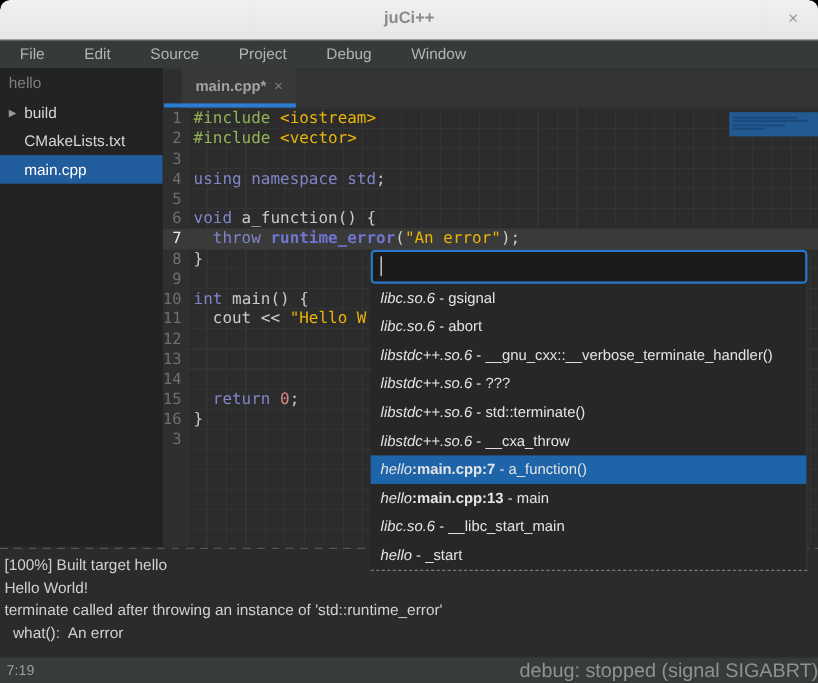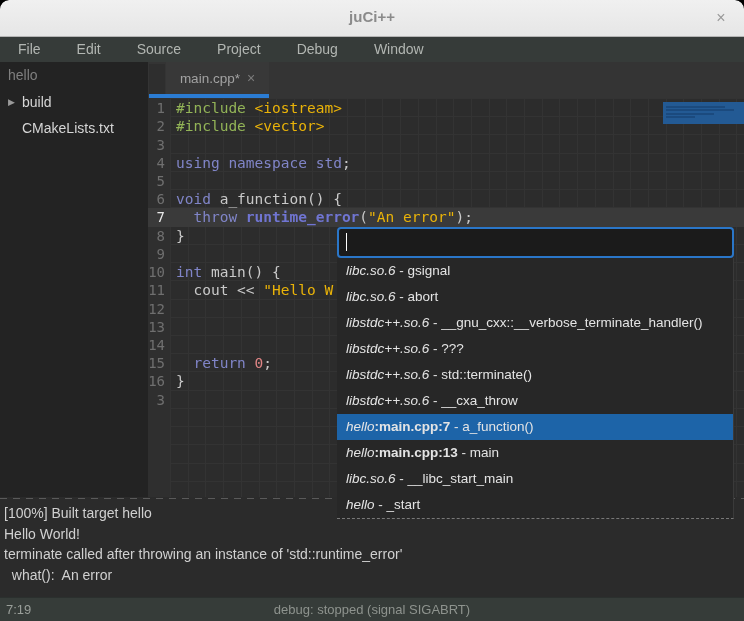--- a/index.html
+++ b/index.html
@@ -20,21 +20,21 @@
   .project-label{height:27px;line-height:27px;padding-left:8px;font-size:14px;color:#7f7f7f;}
   .tree-row{height:26px;line-height:26px;font-size:14px;color:#d6d6d6;position:relative;}
   .tree-row .expander{position:absolute;left:8px;top:0;font-size:9px;color:#9a9a9a;}
   .tree-row .tree-label{position:absolute;left:22px;top:0;white-space:nowrap;}
   .tree-row.selected{background:#215d9c;color:#ffffff;}
 
   
   .tabbar{position:absolute;left:148px;top:62px;width:596px;height:36px;background:#343434;}
   .tab-notch{position:absolute;left:1px;top:2px;width:16px;height:30px;background:#2e2e2e;}
   .tab{position:absolute;left:18px;top:0;width:103px;height:33px;background:#383838;text-align:center;}
-  .tab-label{font-size:13.5px;color:#a2a2a2;font-weight:normal;line-height:34px;}
+  .tab-label{font-size:13.5px;color:#a2a2a2;font-weight:bold;line-height:34px;}
   .tab-close{font-size:14px;color:#7c7c7c;margin-left:7px;}
   .tab-underline{position:absolute;left:1px;top:32px;width:120px;height:4px;background:#2b7cd3;}
 
   
   .editor{position:absolute;left:148px;top:98px;width:596px;height:399px;background:#2c2c2c;}
   .editor-grid{position:absolute;left:22px;top:0;right:0;bottom:0;
     background-image:repeating-linear-gradient(to right,#333333 0 1px,transparent 1px 17.7px),
                      repeating-linear-gradient(to bottom,#333333 0 1px,transparent 1px 18.23px);}
   .gutter-bg{position:absolute;left:0;top:0;width:22px;bottom:0;background:#2f2f2f;}
   .code-rows{position:absolute;left:0;top:1px;right:0;}
@@ -57,21 +57,21 @@
   
   .dashed-sep{position:absolute;left:0;top:497px;width:744px;height:3px;background:repeating-linear-gradient(to right,#5a5a5a 0 7px,rgba(0,0,0,0) 7px 13px);background-size:100% 1px;background-position:0 1px;background-repeat:no-repeat;background-color:#2b2b2b;}
 
   
   .output{position:absolute;left:0;top:500px;width:744px;height:97px;background:#2b2b2b;padding-top:3px;box-sizing:border-box;}
   .out-line{padding:0 4px;font-size:14px;line-height:20.5px;color:#d0d0d0;white-space:pre;}
 
   
   .statusbar{position:absolute;left:0;top:597px;width:744px;height:24px;background:#363c39;border-top:1px solid #2b302e;box-sizing:border-box;}
   .status-left{position:absolute;left:6px;top:0;line-height:23px;font-size:13px;color:#9a9f9a;}
-  .status-center{position:absolute;left:0;right:0;top:0;text-align:center;line-height:23px;font-size:13px;color:#8e938e;}
+  .status-center{position:absolute;left:0;right:0;top:0;text-align:right;line-height:23px;font-size:18px;color:#8e938e;}
 
   
   .stack-popup{position:absolute;left:337px;top:227px;width:397px;z-index:10;}
   .popup-entry{height:27px;background:#1b1b1b;border:2px solid #2a76c8;border-radius:4px;position:relative;}
   .caret{position:absolute;left:7px;top:4px;width:1px;height:18px;background:#ffffff;}
   .popup-list{background:#272727;border-bottom:1px dashed #787878;border-right:1px solid #3a3a3a;}
   .pitem{height:26px;line-height:26px;padding-left:9px;font-size:13.5px;color:#e4e4e4;white-space:nowrap;overflow:hidden;}
   .pitem em{font-style:italic;}
   .pitem strong{font-weight:bold;}
   .pitem.selected{background:#1d64a8;}
@@ -97,20 +97,23 @@
 
   <div class="sidebar">
     <div class="project-label">hello</div>
     <div id="tree">
         <div class="tree-row">
           <span class="expander">▶</span>
           <span class="tree-label">build</span>
         </div>
         <div class="tree-row">
           <span class="tree-label">CMakeLists.txt</span>
+        </div>
+        <div class="tree-row selected">
+          <span class="tree-label">main.cpp</span>
         </div>
       </div>
   </div>
 
   <div class="tabbar">
     <div class="tab-notch"></div>
     <div class="tab">
       <span class="tab-label">main.cpp*</span><span class="tab-close">×</span>
     </div>
     <div class="tab-underline"></div>

